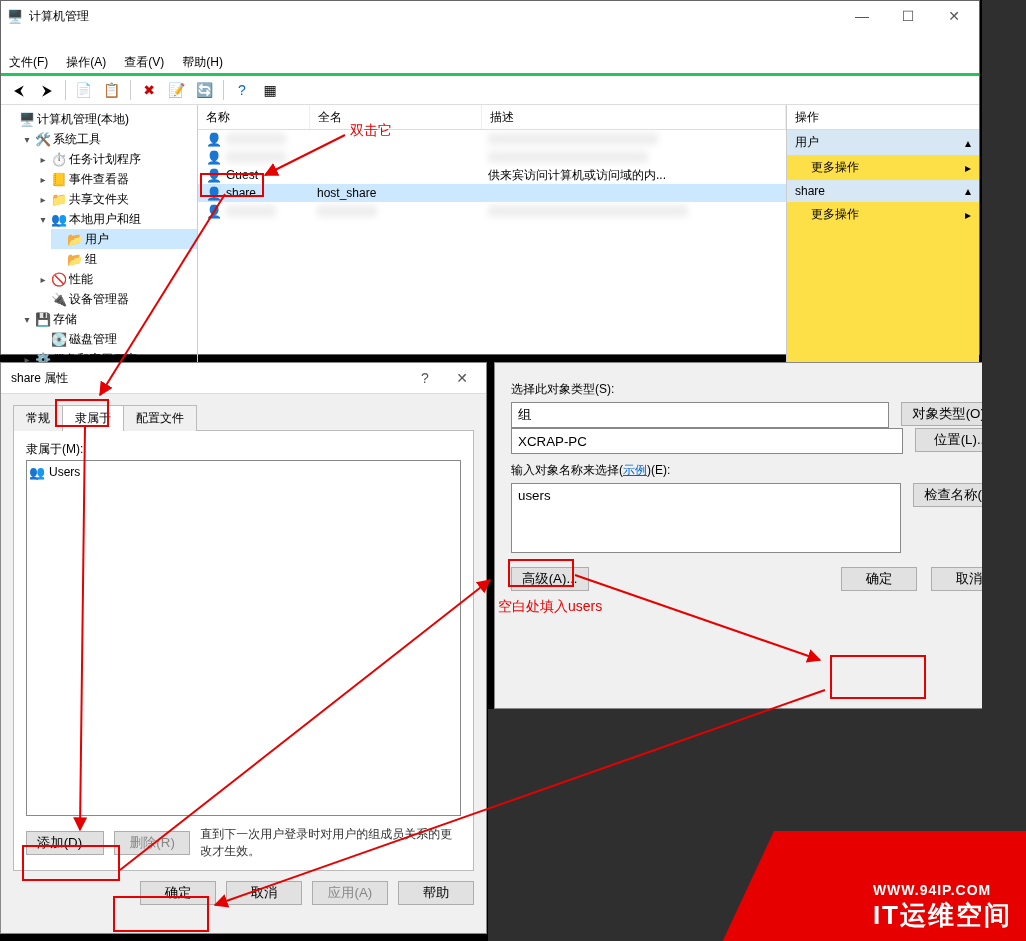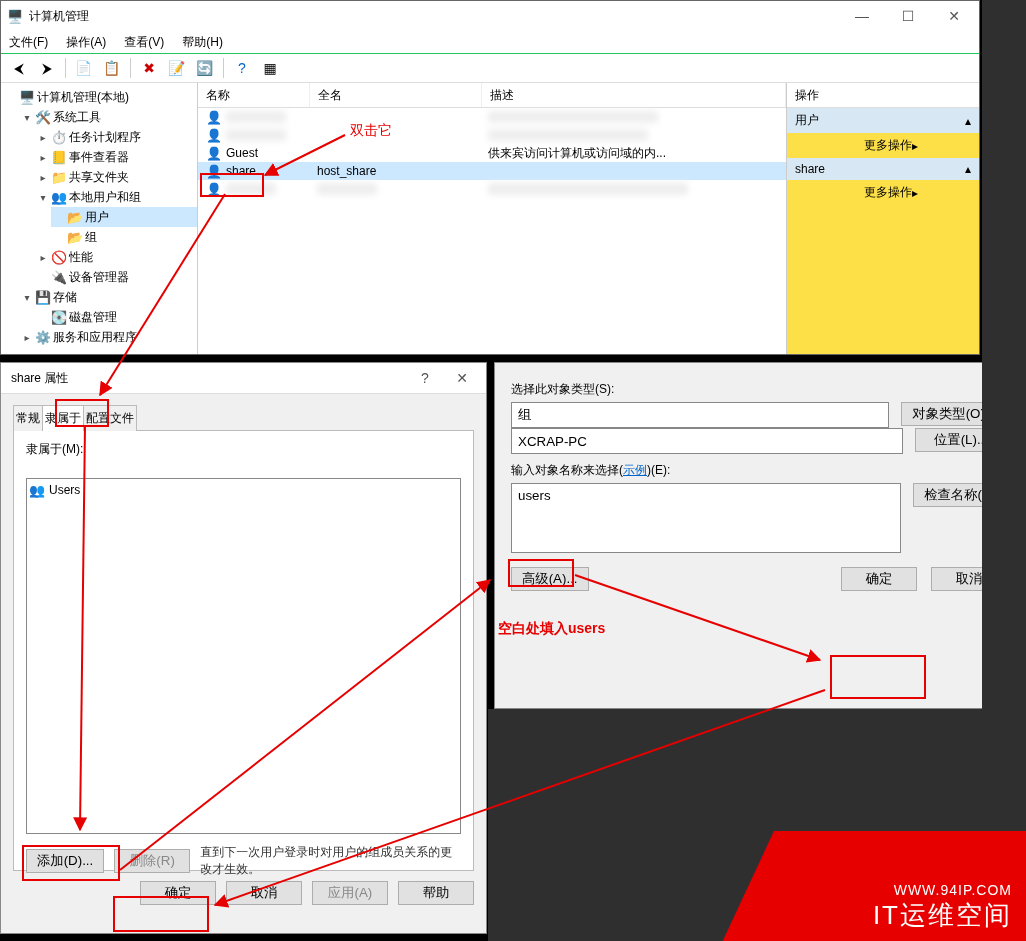--- a/index.html
+++ b/index.html
@@ -37,21 +37,22 @@
   .titlebar .tright { display:flex; }
   .win-btn {
     width: 46px; height:30px;
     display:flex; align-items:center; justify-content:center;
     font-size:14px; color:#555;
   }
   .menubar {
     height: 22px;
     display:flex; align-items:center; gap:18px;
     padding:0 8px;
-    border-bottom:1px solid #22c55e;
+    border-bottom:3px solid #22c55e;
+    margin-top:20px;
   }
   .toolbar {
     height:28px;
     display:flex; align-items:center; gap:4px;
     padding:0 6px;
     border-bottom:1px solid #ddd;
   }
   .tool-btn {
     width:22px; height:22px;
     display:flex; align-items:center; justify-content:center;
@@ -120,41 +121,41 @@
   }
   .action-header{
     height:24px; padding:0 8px; display:flex; align-items:center;
     border-bottom:1px solid #ddd; background:#fff; font-weight:normal;
   }
   .action-group-title{
     background:#d7e7f4; padding:4px 8px;
     display:flex; justify-content:space-between; align-items:center;
   }
   .action-item{
-    padding:4px 8px 4px 24px; display:flex; justify-content:center; align-items:center;
+    padding:4px 8px 4px 24px; display:flex; justify-content:space-between; align-items:center;
   }
 
   
   .props-dialog{
     position:absolute;
     left:0; top:362px;
     width:487px; height:572px;
     background:#f0f0f0;
     border:1px solid #888;
     box-sizing:border-box;
   }
   .dlg-title{
     height:30px; display:flex; align-items:center; justify-content:space-between;
     padding:0 4px 0 10px; background:#fff; border-bottom:1px solid #ddd;
   }
   .dlg-title .right{display:flex;}
   .dlg-body{ padding:10px 12px 0 12px; }
   .tabrow{ display:flex; border-bottom:1px solid #bbb; }
   .tab{
-    padding:4px 2px; background:#f0f0f0; border:1px solid #bbb;
+    padding:4px 12px; background:#f0f0f0; border:1px solid #bbb;
     border-bottom:none; margin-right:-1px; position:relative; top:1px;
   }
   .tab.active{ background:#fff; }
   .tabpane{
     background:#fff; border:1px solid #bbb; border-top:none;
     padding:10px 12px 12px 12px;
     height:440px;
     box-sizing:border-box;
   }
   .member-list{
@@ -213,22 +214,22 @@
 
   
   .wm-band{
     position:absolute; right:-40px; bottom:-10px;
     width:320px; height:120px;
     background:#e60000;
     transform:skewX(-25deg);
   }
   .wm-text{
     position:absolute; right:14px; bottom:8px;
-    color:#fff; text-align:right; line-height:1.3;
-    font-weight:normal;
+    color:#fff; text-align:left; line-height:1.3;
+    font-weight:bold;
   }
   .wm-url{ font-size:14px; letter-spacing:1px;}
   .wm-cn{ font-size:26px; letter-spacing:2px;}
   a.link{ color:#0066cc; text-decoration:underline;}
 </style>
 </head>
 <body>
 
 <div class="mgmt-window">
   <div class="titlebar">
@@ -462,21 +463,21 @@
       <div class="win-btn" style="width:40px;">✕</div>
     </div>
   </div>
   <div class="dlg-body">
     <div class="tabrow">
       <div class="tab">常规</div>
       <div class="tab active">隶属于</div>
       <div class="tab">配置文件</div>
     </div>
     <div class="tabpane">
-      <div style="margin-bottom:20px;">隶属于(M):</div>
+      <div style="margin-bottom:2px;">隶属于(M):</div>
       <div class="member-list">
         <div class="member-item">
           <span class="ticon">👥</span>
           <span>Users</span>
         </div>
       </div>
       <div style="display:flex; align-items:center; gap:10px; margin-top:10px;">
         <button class="btn">添加(D)...</button>
         <button class="btn" disabled="">删除(R)</button>
         <div style="flex:1; font-size:12px; color:#333; line-height:1.4;">直到下一次用户登录时对用户的组成员关系的更改才生效。</div>
@@ -527,21 +528,21 @@
 <div style="position:absolute; left:488px; top:709px; width:538px; height:232px; background:#2f2f2f;"></div>
 
 <div class="redbox" style="left:200px; top:173px; width:60px; height:20px;"></div>
 <div class="redbox" style="left:55px;  top:399px; width:50px; height:24px;"></div>
 <div class="redbox" style="left:508px; top:559px; width:62px; height:24px;"></div>
 <div class="redbox" style="left:22px;  top:845px; width:94px; height:32px;"></div>
 <div class="redbox" style="left:113px; top:896px; width:92px; height:32px;"></div>
 <div class="redbox" style="left:830px; top:655px; width:92px; height:40px;"></div>
 
 <div class="redtext" style="left:350px; top:122px;">双击它</div>
-<div class="redtext" style="left:498px; top:620px;font-weight:bold;">空白处填入users</div>
+<div class="redtext" style="left:498px; top:598px;">空白处填入users</div>
 
 <svg class="overlay">
   <defs>
     <marker id="ah" viewBox="0 0 10 10" refX="9" refY="5" markerWidth="7" markerHeight="7" orient="auto-start-reverse">
       <path d="M 0 0 L 10 5 L 0 10 z" fill="#e60000"></path>
     </marker>
   </defs>
   <line x1="345" y1="135" x2="265" y2="175" stroke="#e60000" stroke-width="2" marker-end="url(#ah)"></line>
   <line x1="225" y1="194" x2="100" y2="395" stroke="#e60000" stroke-width="2" marker-end="url(#ah)"></line>
   <line x1="85" y1="425" x2="80" y2="830" stroke="#e60000" stroke-width="2" marker-end="url(#ah)"></line>

